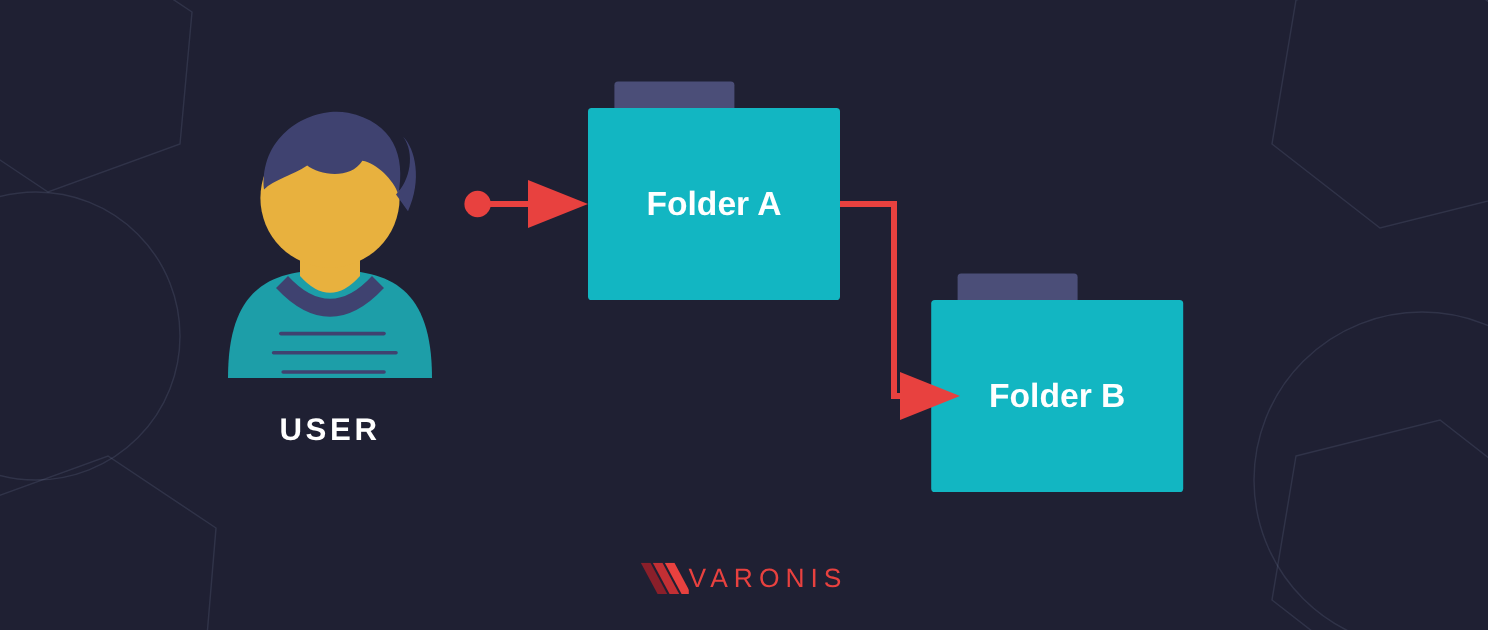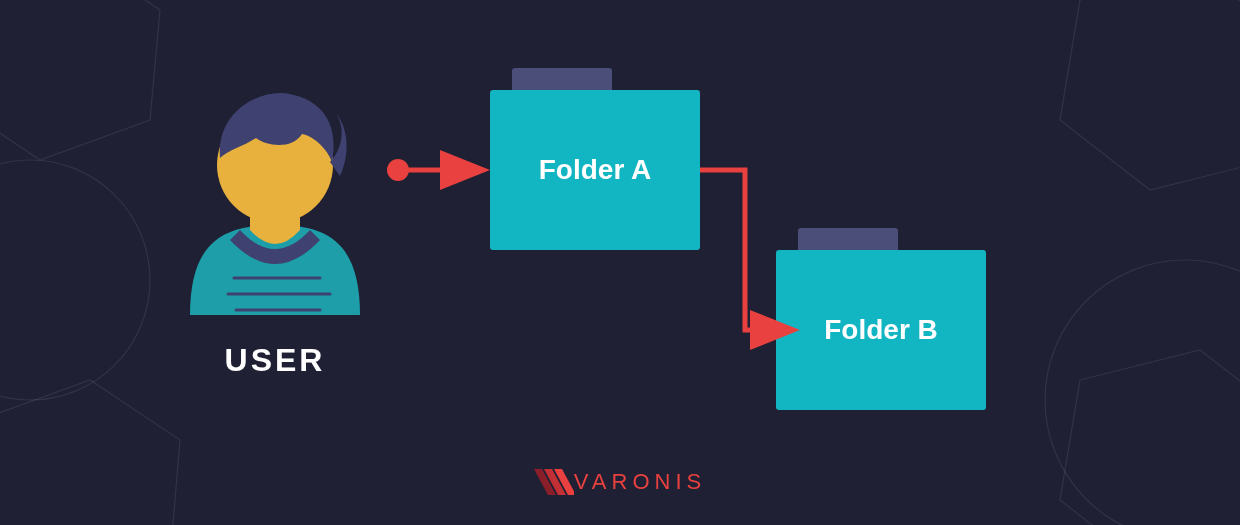--- a/index.html
+++ b/index.html
@@ -21,21 +21,21 @@
   .user-wrap {
     position: absolute;
     left: 170px;
     top: 80px;
     width: 210px;
     text-align: center;
   }
   .user-label {
     color: #ffffff;
     font-weight: 800;
-    font-size: 32px;
+    font-size: 26px;
     letter-spacing: 3px;
     margin-top: 18px;
   }
   
   .folder {
     position: absolute;
     width: 210px;
     height: 160px;
   }
   .folder .tab {

